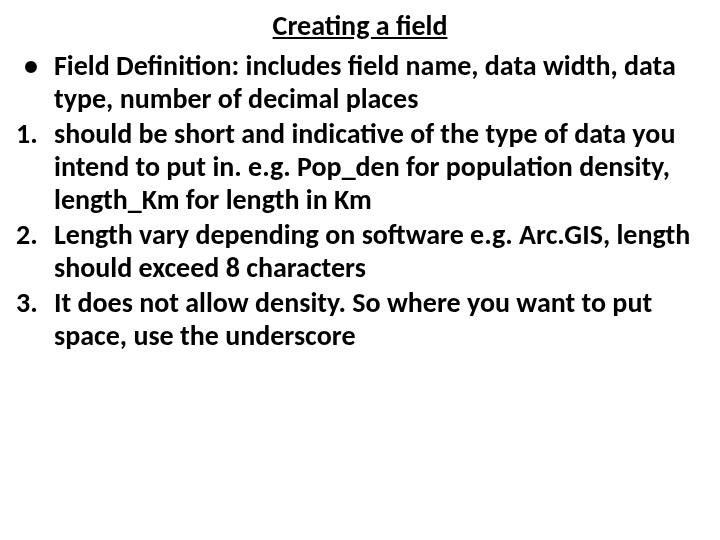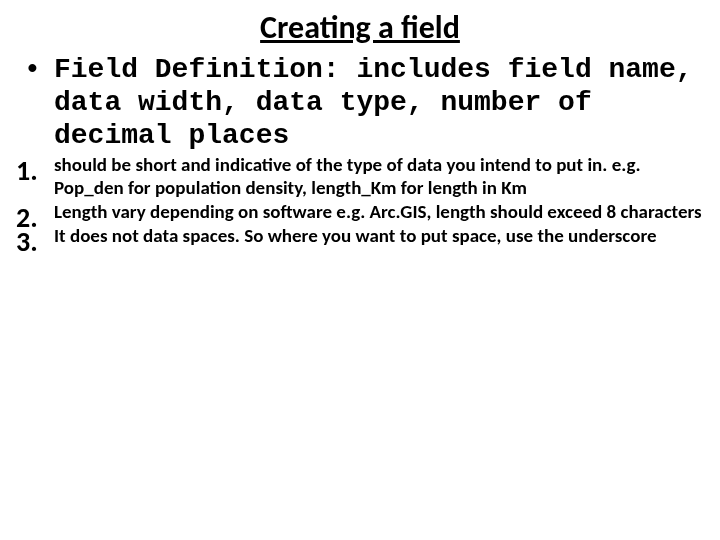--- a/index.html
+++ b/index.html
@@ -7,55 +7,54 @@
       width: 720px;
       height: 540px;
       background: #fff;
       font-family: Calibri, Arial, sans-serif;
       color: #000;
       padding: 8px 10px 0 10px;
       overflow: hidden;
     }
     .title {
       text-align: center;
-      font-size: 32px;
+      font-size: 28px;
       font-weight: bold;
       text-decoration: underline;
       margin-bottom: 6px;
     }
     ul.bullets {
       list-style: none;
       padding-left: 0;
     }
     ul.bullets > li {
       position: relative;
       padding-left: 44px;
       font-size: 28px;
       line-height: 1.18;
       font-weight: bold;
       margin-bottom: 2px;
-      font-family: Liberation Mono, monospace;
     }
     ul.bullets > li::before {
       content: "•";
       position: absolute;
       left: 14px;
       top: 0;
       font-size: 28px;
     }
     ol.numbers {
       list-style: none;
       counter-reset: item;
       padding-left: 0;
     }
     ol.numbers > li {
       counter-increment: item;
       position: relative;
       padding-left: 44px;
-      font-size: 19px;
+      font-size: 28px;
       line-height: 1.18;
       font-weight: bold;
       margin-bottom: 2px;
     }
     ol.numbers > li::before {
       content: counter(item) ".";
       position: absolute;
       left: 6px;
       top: 0;
       font-size: 28px;
@@ -66,14 +65,14 @@
 
 <div class="title">Creating a field</div>
 
 <ul class="bullets">
   <li>Field Definition: includes field name, data width, data type, number of decimal places</li>
 </ul>
 
 <ol class="numbers">
   <li>should be short and indicative of the type of data you intend to put in. e.g. Pop_den for population density, length_Km for length in Km</li>
   <li>Length vary depending on software e.g. Arc.GIS, length should exceed 8 characters</li>
-  <li>It does not data spaces. So where you want to put space, use the underscore</li>
+  <li>It does not allow density. So where you want to put space, use the underscore</li>
 </ol>
 
 </body></html>

